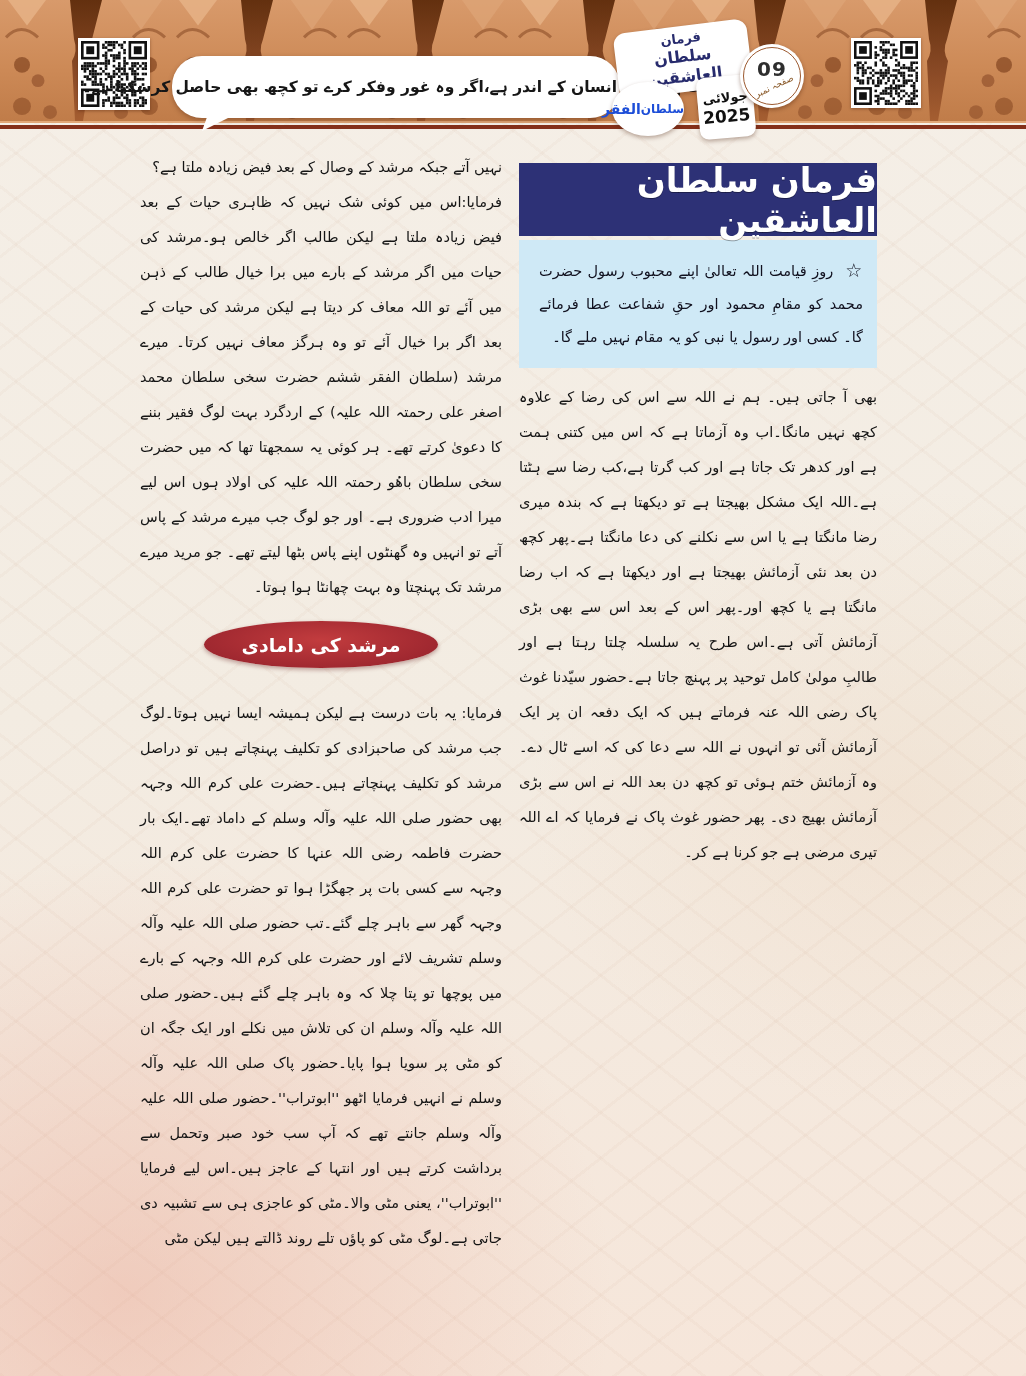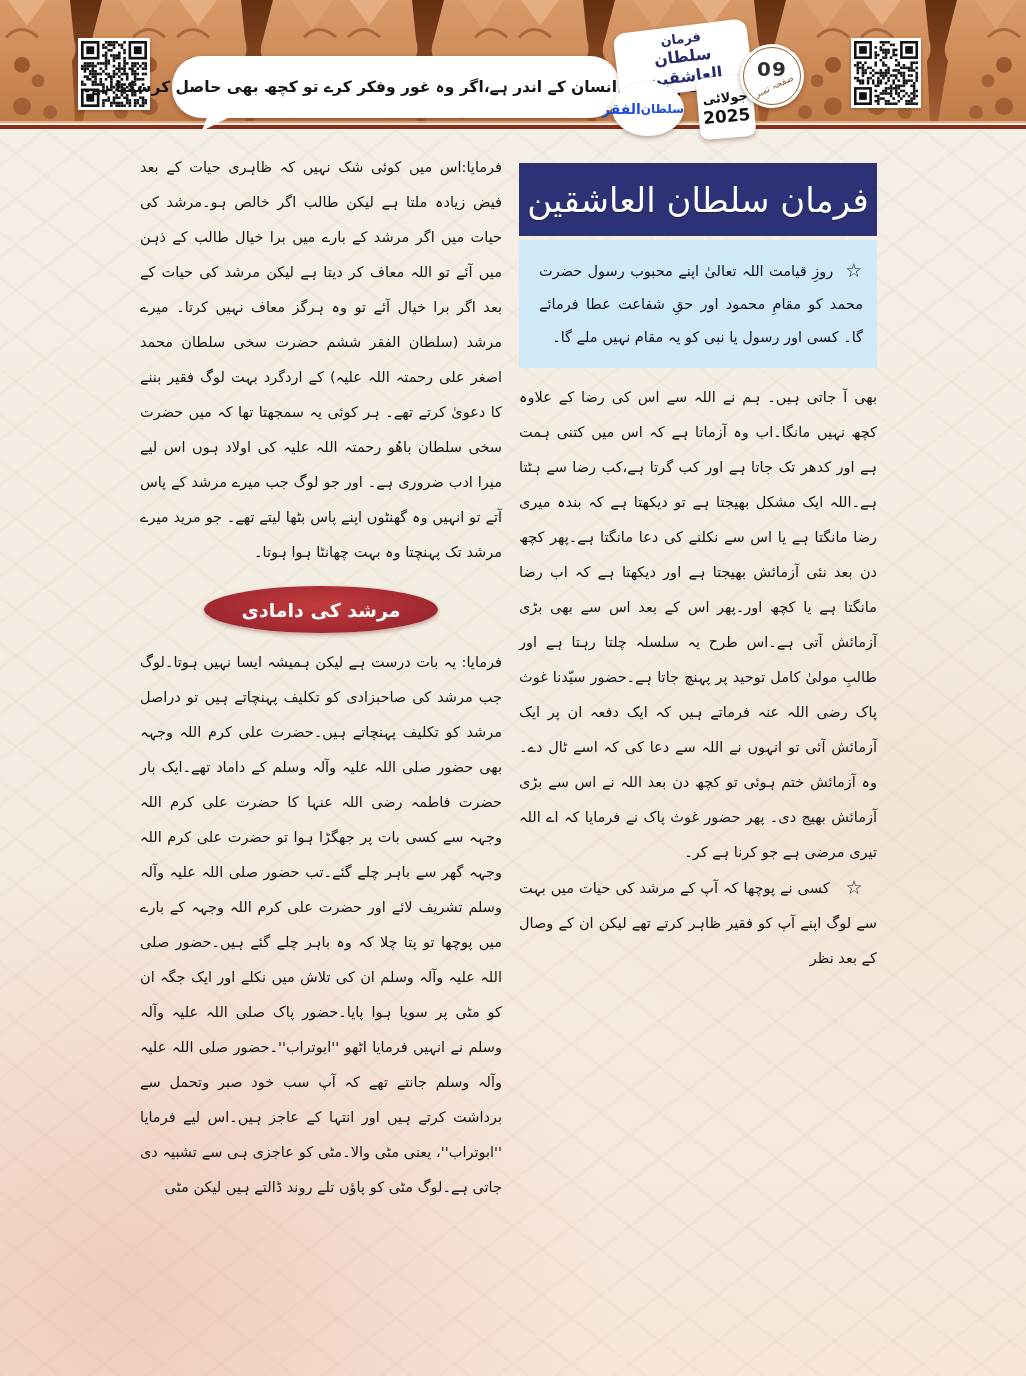--- a/index.html
+++ b/index.html
@@ -88,36 +88,36 @@
   .col-left  { left:140px; top:150px; width:362px; }
   .col-right { left:519px; top:163px; width:358px; }
   .urdu-body {
     font-size:14.5px; line-height:35px; color:#141414;
     text-align:justify; text-justify:inter-word;
   }
   .urdu-body p { margin:0; }
   .title-banner {
     width:100%; height:73px; background:#2d3176;
     display:flex; align-items:center; justify-content:center;
-    color:#fff; font-size:34px; font-weight:normal; direction:rtl;
+    color:#fff; font-size:34px; font-weight:bold; direction:rtl;
     text-shadow:0 1px 0 rgba(0,0,0,.35);
   }
   .quote-box {
     margin-top:4px; background:#cfe9f6; padding:14px 14px 10px 20px;
     font-size:14.5px; line-height:33px; color:#10101e;
     text-align:justify; direction:rtl;
   }
   .quote-box p { margin-bottom:4px; }
   .quote-box .indent { text-indent:48px; text-align:right; }
   .star { font-size:19px; margin-left:12px; vertical-align:-1px; }
   .rc-body { margin-top:12px; }
   .rc-body .starred { text-indent:0; }
   .rc-body .starred .star { margin-right:14px; margin-left:16px; }
   .oval-heading {
-    width:234px; height:47px; margin:16px auto 12px auto;
+    width:234px; height:47px; margin:16px auto 28px auto;
     background:radial-gradient(ellipse at 50% 40%, #c23c3e 0%, #a02830 70%, #8e2028 100%);
     border-radius:50%; box-shadow:0 2px 4px rgba(90,10,10,.35);
     display:flex; align-items:center; justify-content:center;
     color:#fff; font-size:19px; font-weight:bold; direction:rtl;
   }
 </style>
 </head>
 <body>
 
 <div class="page">
@@ -643,26 +643,26 @@
     <div class="title-banner">
       <span>فرمان سلطان العاشقین</span>
     </div>
 
     <div class="quote-box">
       <p><span class="star">☆</span><span>روزِ قیامت اللہ تعالیٰ اپنے محبوب رسول حضرت محمد کو مقامِ محمود اور حقِ شفاعت عطا فرمائے گا۔ کسی اور رسول یا نبی کو یہ مقام نہیں ملے گا۔</span></p>
     </div>
 
     <div class="urdu-body rc-body">
       <p><span>بھی آ جاتی ہیں۔ ہم نے اللہ سے اس کی رضا کے علاوہ کچھ نہیں مانگا۔اب وہ آزماتا ہے کہ اس میں کتنی ہمت ہے اور کدھر تک جاتا ہے اور کب گرتا ہے،کب رضا سے ہٹتا ہے۔اللہ ایک مشکل بھیجتا ہے تو دیکھتا ہے کہ بندہ میری رضا مانگتا ہے یا اس سے نکلنے کی دعا مانگتا ہے۔پھر کچھ دن بعد نئی آزمائش بھیجتا ہے اور دیکھتا ہے کہ اب رضا مانگتا ہے یا کچھ اور۔پھر اس کے بعد اس سے بھی بڑی آزمائش آتی ہے۔اس طرح یہ سلسلہ چلتا رہتا ہے اور طالبِ مولیٰ کامل توحید پر پہنچ جاتا ہے۔حضور سیّدنا غوث پاک رضی اللہ عنہ فرماتے ہیں کہ ایک دفعہ ان پر ایک آزمائش آئی تو انہوں نے اللہ سے دعا کی کہ اسے ٹال دے۔وہ آزمائش ختم ہوئی تو کچھ دن بعد اللہ نے اس سے بڑی آزمائش بھیج دی۔ پھر حضور غوث پاک نے فرمایا کہ اے اللہ تیری مرضی ہے جو کرنا ہے کر۔</span></p>
-      <p class="starred"><span class="star">☆</span><span>کسی نے پوچھا کہ آپ کے مرشد کی حیات میں بہت سے لوگ اپنے آپ کو فقیر ظاہر کرتے تھے لیکن ان کے وصال کے بعد نظر</span></p>
     </div>
   </div>
 
   <div class="col col-left">
     <div class="urdu-body">
+      <p><span>نہیں آتے جبکہ مرشد کے وصال کے بعد فیض زیادہ ملتا ہے؟</span></p>
       <p><span>فرمایا:اس میں کوئی شک نہیں کہ ظاہری حیات کے بعد فیض زیادہ ملتا ہے لیکن طالب اگر خالص ہو۔مرشد کی حیات میں اگر مرشد کے بارے میں برا خیال طالب کے ذہن میں آئے تو اللہ معاف کر دیتا ہے لیکن مرشد کی حیات کے بعد اگر برا خیال آئے تو وہ ہرگز معاف نہیں کرتا۔ میرے مرشد (سلطان الفقر ششم حضرت سخی سلطان محمد اصغر علی رحمتہ اللہ علیہ) کے اردگرد بہت لوگ فقیر بننے کا دعویٰ کرتے تھے۔ ہر کوئی یہ سمجھتا تھا کہ میں حضرت سخی سلطان باھُو رحمتہ اللہ علیہ کی اولاد ہوں اس لیے میرا ادب ضروری ہے۔ اور جو لوگ جب میرے مرشد کے پاس آتے تو انہیں وہ گھنٹوں اپنے پاس بٹھا لیتے تھے۔ جو مرید میرے مرشد تک پہنچتا وہ بہت چھانٹا ہوا ہوتا۔</span></p>
     </div>
 
     <div class="oval-heading">
       <span>مرشد کی دامادی</span>
     </div>
 
     <div class="urdu-body">
       <p><span>فرمایا: یہ بات درست ہے لیکن ہمیشہ ایسا نہیں ہوتا۔لوگ جب مرشد کی صاحبزادی کو تکلیف پہنچاتے ہیں تو دراصل مرشد کو تکلیف پہنچاتے ہیں۔حضرت علی کرم اللہ وجہہ بھی حضور صلی اللہ علیہ وآلہ وسلم کے داماد تھے۔ایک بار حضرت فاطمہ رضی اللہ عنہا کا حضرت علی کرم اللہ وجہہ سے کسی بات پر جھگڑا ہوا تو حضرت علی کرم اللہ وجہہ گھر سے باہر چلے گئے۔تب حضور صلی اللہ علیہ وآلہ وسلم تشریف لائے اور حضرت علی کرم اللہ وجہہ کے بارے میں پوچھا تو پتا چلا کہ وہ باہر چلے گئے ہیں۔حضور صلی اللہ علیہ وآلہ وسلم ان کی تلاش میں نکلے اور ایک جگہ ان کو مٹی پر سویا ہوا پایا۔حضور پاک صلی اللہ علیہ وآلہ وسلم نے انہیں فرمایا اٹھو ''ابوتراب''۔حضور صلی اللہ علیہ وآلہ وسلم جانتے تھے کہ آپ سب خود صبر وتحمل سے برداشت کرتے ہیں اور انتہا کے عاجز ہیں۔اس لیے فرمایا ''ابوتراب''، یعنی مٹی والا۔مٹی کو عاجزی ہی سے تشبیہ دی جاتی ہے۔لوگ مٹی کو پاؤں تلے روند ڈالتے ہیں لیکن مٹی</span></p>
     </div>

